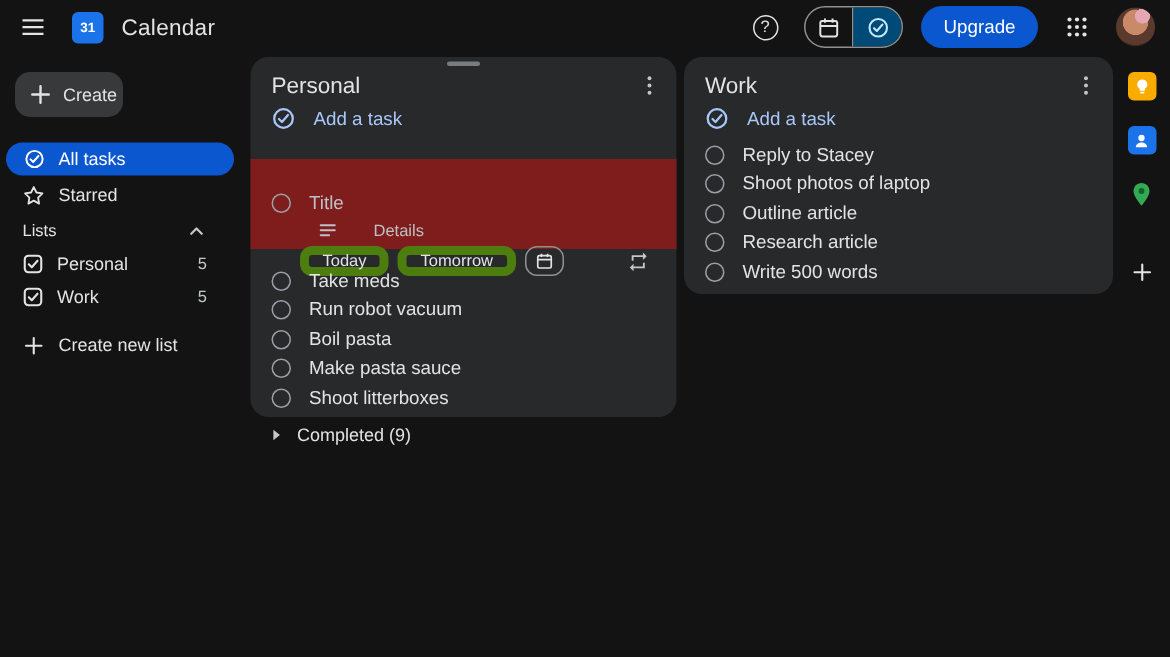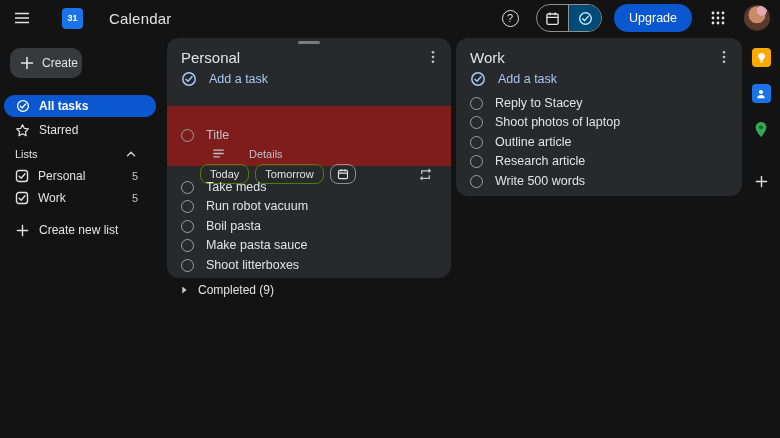--- a/index.html
+++ b/index.html
@@ -9,21 +9,21 @@
     font-family:"Liberation Sans", sans-serif;
     color:#e3e3e3;
     position:relative;
     overflow:hidden;
   }
   svg { display:block; }
 
   
   .topbar {
     position:absolute; top:0; left:0; right:0; height:36px;
-    display:flex; align-items:center; padding:0 10px 0 8px; gap:22px;
+    display:flex; align-items:center; padding:0 10px 0 8px; gap:8px;
   }
   .icon-btn {
     width:28px; height:28px; border-radius:50%;
     display:flex; align-items:center; justify-content:center;
     cursor:pointer; background:none; border:none; color:#e3e3e3;
   }
   .logo {
     width:21px; height:21px; border-radius:4px; background:#1a73e8;
     color:#fff; font-size:9px; font-weight:bold;
     display:flex; align-items:center; justify-content:center; margin-left:4px;
@@ -61,21 +61,21 @@
   .sidebar { position:absolute; top:36px; left:0; width:160px; bottom:0; }
   .create-btn {
     margin:12px 0 0 10px; width:72px; height:30px; border:none; border-radius:10px;
     background:#37393b; color:#e3e3e3; font-size:12px;
     display:flex; align-items:center; gap:7px; padding:0 9px; cursor:pointer;
     font-family:"Liberation Sans", sans-serif;
   }
   .nav-pill {
     margin:17px 4px 0 4px; height:22px; border-radius:11px; background:#0b57d0;
     display:flex; align-items:center; gap:9px; padding:0 12px;
-    color:#ffffff; font-size:12px; cursor:pointer;font-weight:bold;
+    color:#ffffff; font-size:12px; cursor:pointer;
   }
   .nav-row {
     margin-top:2px; height:22px; display:flex; align-items:center; gap:9px;
     padding:0 22px 0 15px; font-size:12px; color:#e3e3e3; cursor:pointer;
   }
   .lists-header {
     margin-top:2px; height:22px; display:flex; align-items:center;
     padding:0 22px 0 15px; font-size:11px; color:#e3e3e3; cursor:pointer;
   }
   .lists-header .chev { margin-left:auto; color:#c4c7c5; }
@@ -107,21 +107,21 @@
   }
   .editor { margin-top:16px; background:#7f1d1d; height:60px; padding:20px 12px 0 14px; }
   .editor-title-row { display:flex; align-items:center; gap:12px; height:18px; }
   .editor-title { font-size:12.5px; color:#bdc1c6; cursor:text; flex:1; }
   .editor-details-row {
     margin:2px 0 3px 31px; display:flex; align-items:center; gap:24px;
     color:#bdc1c6; font-size:11px; height:15px; cursor:pointer;
   }
   .editor-chips { margin-left:19px; display:flex; align-items:center; gap:6px; height:20px; }
   .chip {
-    height:20px; border:1px solid #4d7c0f; border-radius:8px; padding:0 9px;
+    height:20px; border:6px solid #4d7c0f; border-radius:8px; padding:0 9px;
     display:flex; align-items:center; font-size:11px; color:#e3e3e3; cursor:pointer;
   }
   .chip-iconbox {
     height:20px; width:26px; border:1px solid #8e918f; border-radius:8px;
     display:flex; align-items:center; justify-content:center; color:#e3e3e3; cursor:pointer;
   }
   .repeat-btn { margin-left:auto; margin-right:6px; color:#c4c7c5; cursor:pointer; }
   .task-row {
     height:19.5px; display:flex; align-items:flex-end; gap:12px; padding:0 14px;
     font-size:12.5px; color:#e3e3e3; cursor:pointer;

